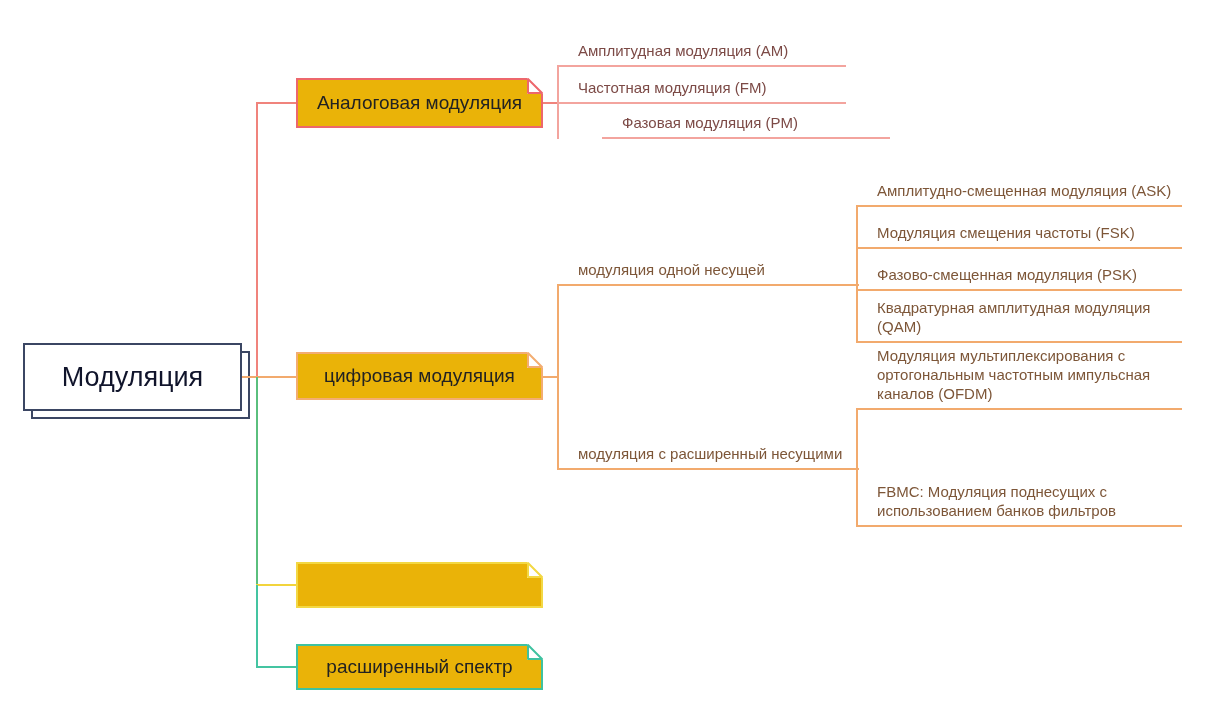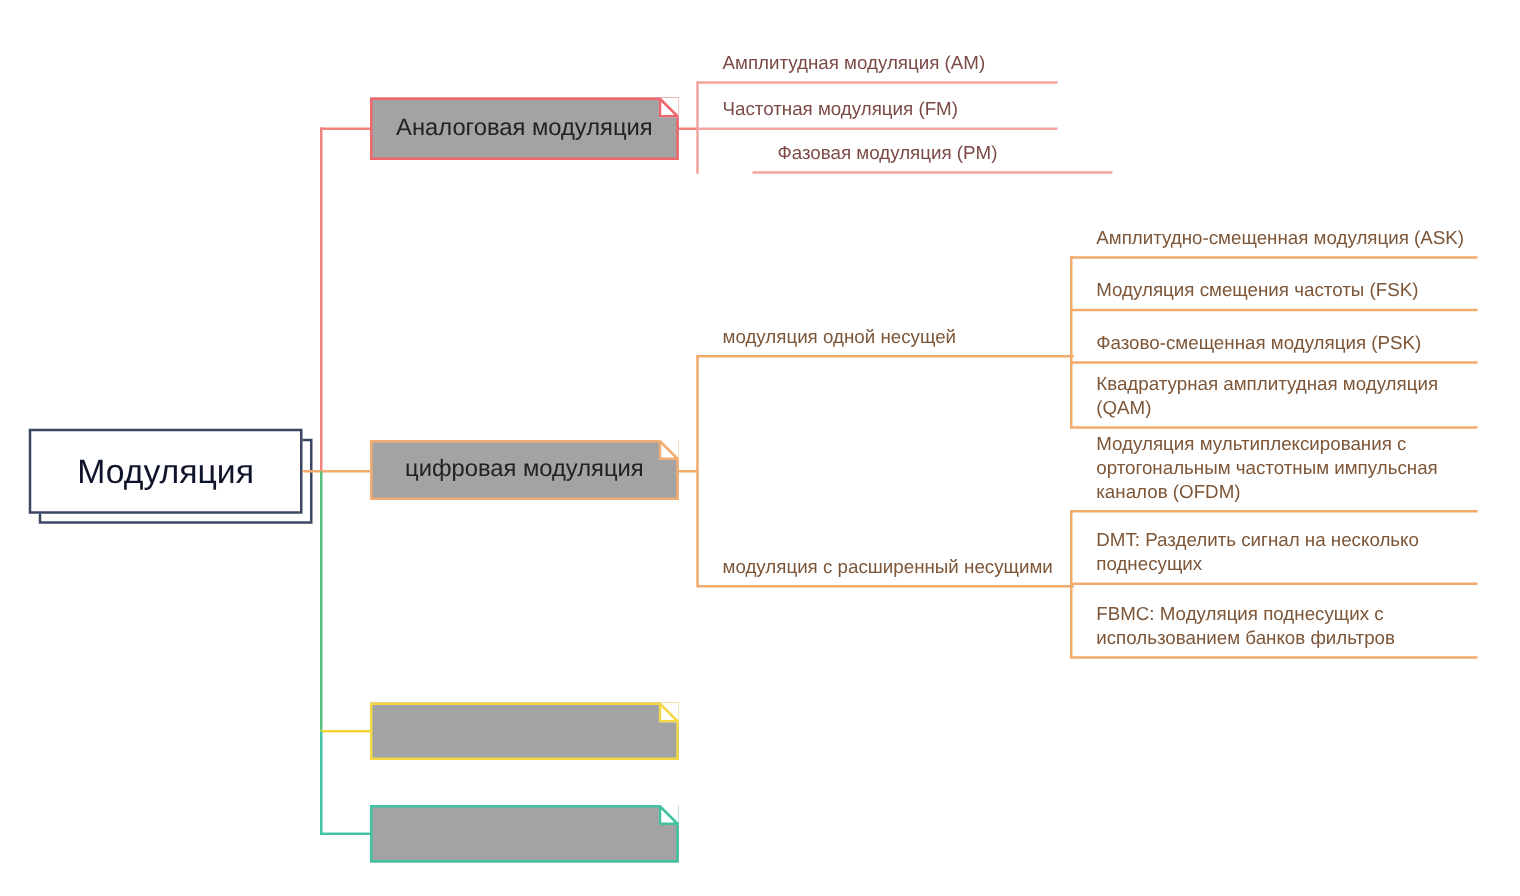--- a/index.html
+++ b/index.html
@@ -12,21 +12,21 @@
   
   .line { position:absolute; }
   .l-red    { background:#f0837c; }
   .l-redsub { background:#f3a49e; }
   .l-orange { background:#f2aa6d; }
   .l-green  { background:#5abf7d; }
   .l-yellow { background:#f2d43c; }
   .l-teal   { background:#44c4a1; }
   
   .box {
-    position:absolute; background:#a3a3a3; border:2px solid;
+    position:absolute; background:#eab308; border:2px solid;
     display:flex; align-items:center; justify-content:center;
     font-size:19px; color:#222222; box-sizing:border-box;
   }
   .box.analog { border-color:#ed676c; }
   .box.digital{ border-color:#f3ad72; }
   .box.pulse  { border-color:#f3d844; }
   .box.spread { border-color:#3fc2a0; }
   .fold { position:absolute; top:-2px; right:-2px; width:16px; height:16px; }
   
   .root-shadow {
@@ -96,20 +96,21 @@
   </div>
 
   <div class="box pulse" style="left:296px; top:562px; width:247px; height:46px;">
     <svg class="fold" viewBox="0 0 16 16">
       <rect x="0" y="0" width="16" height="16" fill="#ffffff"></rect>
       <path d="M1 1 L15 15 L1 15 Z" fill="#ffffff" stroke="#f3d844" stroke-width="2" stroke-linejoin="round"></path>
     </svg>
   </div>
 
   <div class="box spread" style="left:296px; top:644px; width:247px; height:46px;">
+    <span>расширенный спектр</span>
     <svg class="fold" viewBox="0 0 16 16">
       <rect x="0" y="0" width="16" height="16" fill="#ffffff"></rect>
       <path d="M1 1 L15 15 L1 15 Z" fill="#ffffff" stroke="#3fc2a0" stroke-width="2" stroke-linejoin="round"></path>
     </svg>
   </div>
 
   <div class="leaf red" style="left:558px; bottom:650px;">
     <span class="txt">Амплитудная модуляция (AM)</span>
   </div>
   <div class="leaf red" style="left:558px; bottom:613px;">
@@ -135,20 +136,17 @@
   <div class="leaf orange sub" style="left:857px; bottom:426px;">
     <span class="txt">Фазово-смещенная модуляция (PSK)</span>
   </div>
   <div class="leaf orange sub" style="left:857px; bottom:374px;">
     <span class="txt narrow">Квадратурная амплитудная модуляция (QAM)</span>
   </div>
 
   <div class="leaf orange sub" style="left:857px; bottom:307px;">
     <span class="txt">Модуляция мультиплексирования с ортогональным частотным импульсная каналов (OFDM)</span>
   </div>
-  <div class="leaf orange sub" style="left:857px; bottom:249px;">
-    <span class="txt">DMT: Разделить сигнал на несколько поднесущих</span>
-  </div>
   <div class="leaf orange sub" style="left:857px; bottom:190px;">
     <span class="txt">FBMC: Модуляция поднесущих с использованием банков фильтров</span>
   </div>
 
 </div>
 
 </body></html>

